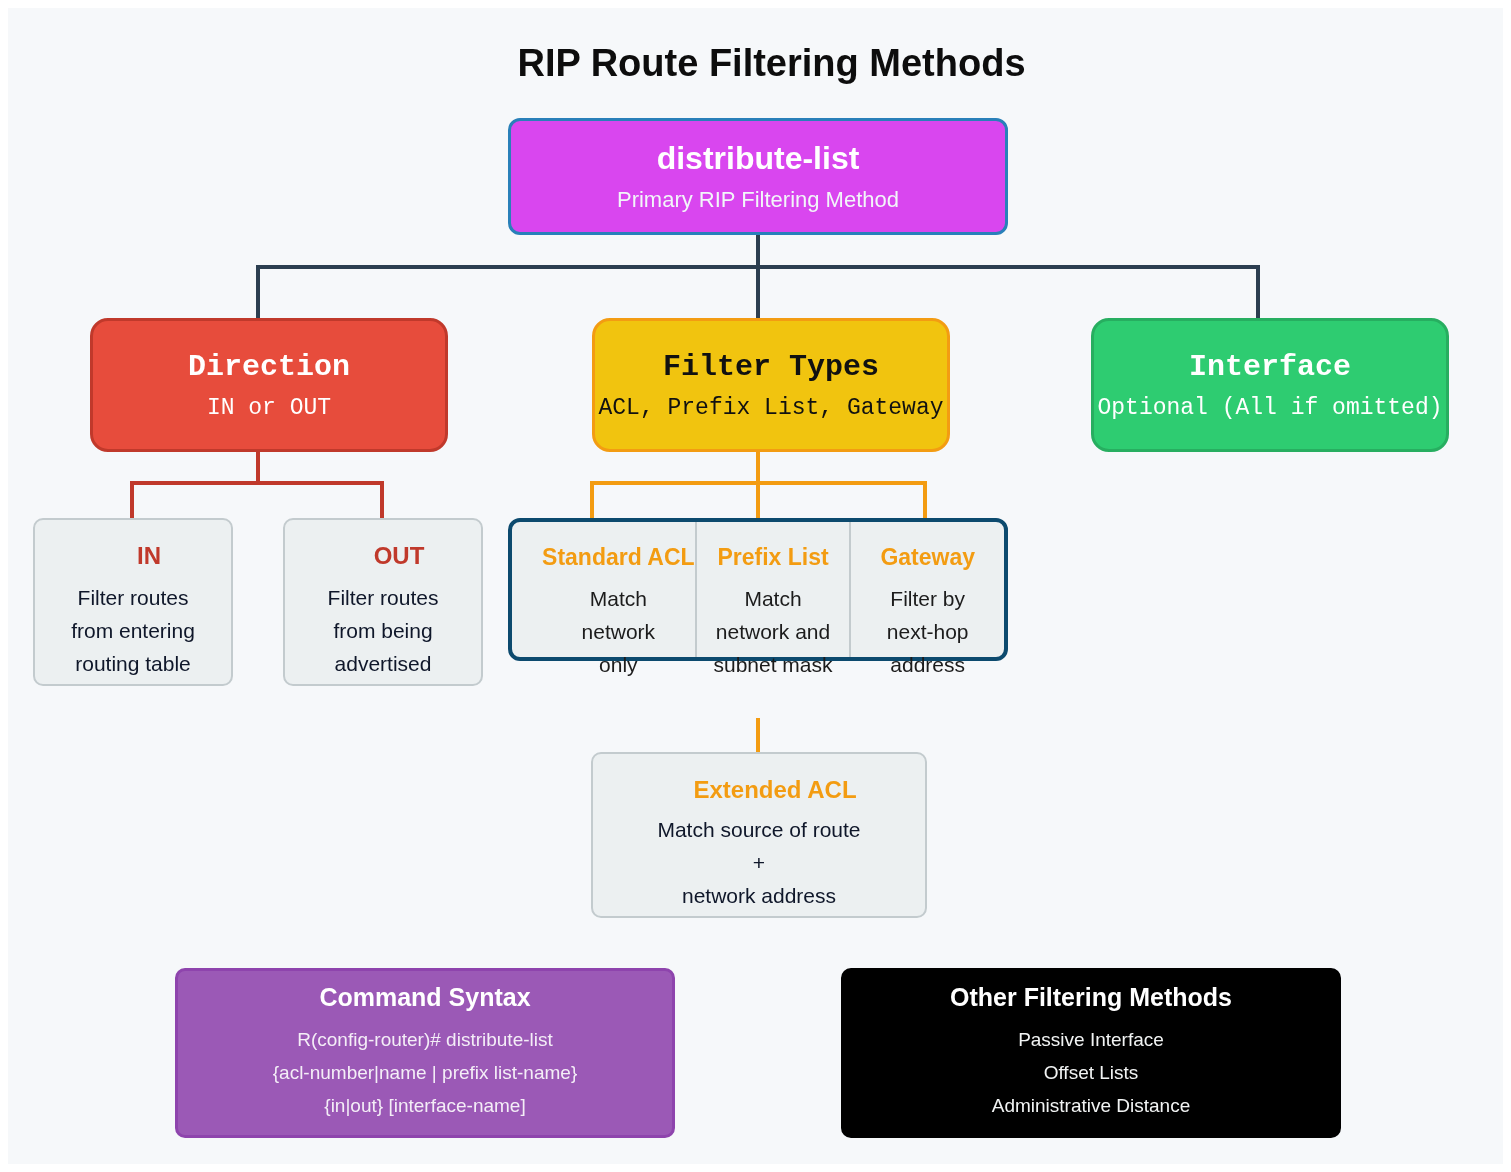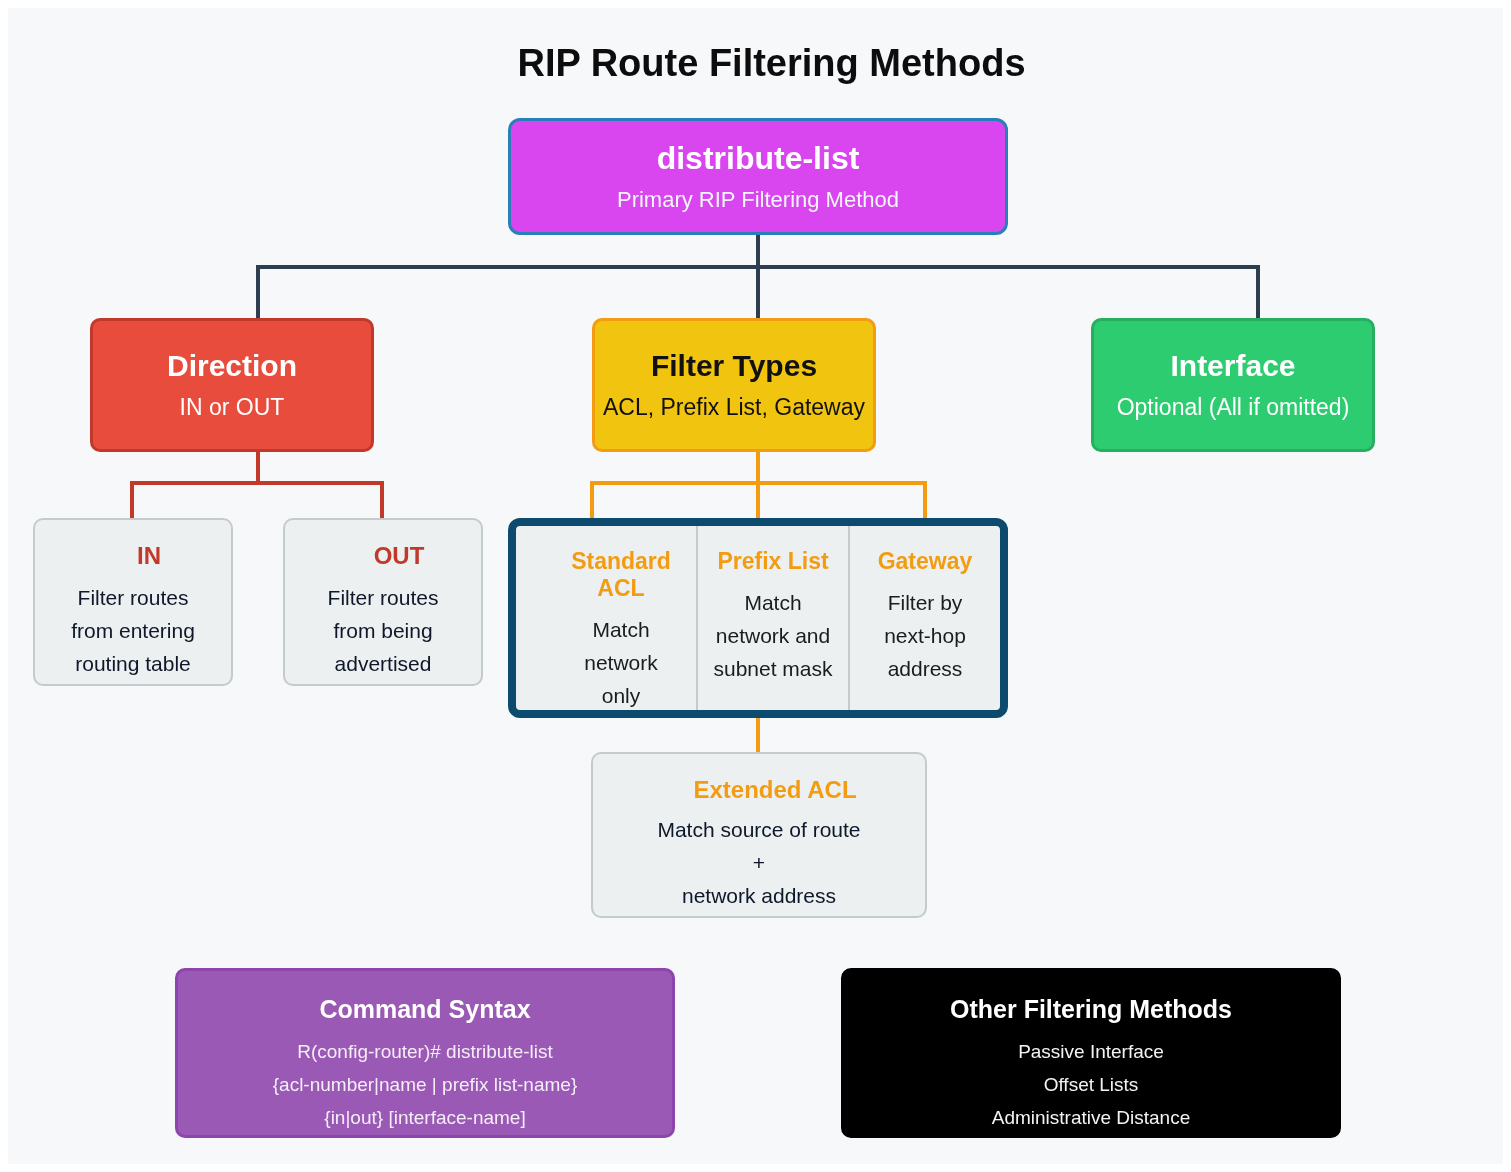--- a/index.html
+++ b/index.html
@@ -19,21 +19,21 @@
   .node { position: absolute; border-radius: 12px; display: flex; flex-direction: column;
           align-items: center; justify-content: center; text-align: center; }
 
   
   .node.root { left: 500px; top: 110px; width: 500px; height: 117px;
                background: #d946ef; border: 3px solid #2980b9; gap: 10px; }
   .node.root .t { color: #ffffff; font-size: 32px; font-weight: bold; }
   .node.root .s { color: #f2f6f9; font-size: 22px; }
 
   
-  .node.l2 { top: 310px; width: 284px; height: 134px; gap: 11px; border-radius: 10px; }
+  .node.l2 { top: 310px; width: 358px; height: 134px; gap: 11px; border-radius: 18px; font-family: Liberation Mono, monospace; }
   .node.l2 .t { font-size: 30px; font-weight: bold; }
   .node.l2 .s { font-size: 23px; }
   .node.direction { left: 82px; background: #e74c3c; border: 3px solid #c0392b; }
   .node.direction .t, .node.direction .s { color: #ffffff; }
   .node.filter-types { left: 584px; background: #f1c40f; border: 3px solid #f39c12; }
   .node.filter-types .t, .node.filter-types .s { color: #111111; }
   .node.interface { left: 1083px; background: #2ecc71; border: 3px solid #27ae60; }
   .node.interface .t, .node.interface .s { color: #ffffff; }
 
   
@@ -41,34 +41,34 @@
               border-radius: 10px; text-align: center; padding-top: 22px; }
   .gray-box .h { font-size: 24px; font-weight: bold; margin-bottom: 11px; padding-left: 32px; }
   .gray-box .line { font-size: 21px; color: #0f172a; line-height: 33px; }
   .h.red { color: #c0392b; }
   .h.orange { color: #f39c12; }
 
   .box-in  { left: 25px;  top: 510px; width: 200px; height: 168px; }
   .box-out { left: 275px; top: 510px; width: 200px; height: 168px; }
 
   
-  .filter-unit { position: absolute; left: 500px; top: 510px; width: 500px; height: 200px;
-                 background: #ecf0f1; border: 8px solid #0c4a6e; border-radius: 12px;
+  .filter-unit { position: absolute; left: 500px; top: 510px; width: 500px; height: 143px;
+                 background: #ecf0f1; border: 4px solid #0c4a6e; border-radius: 12px;
                  display: flex; padding-left: 30px; }
   .filter-col { flex: 1 1 0; text-align: center; padding-top: 22px; }
   .filter-col + .filter-col { border-left: 2px solid #c3cbce; }
   .filter-col .h { font-size: 23px; font-weight: bold; margin-bottom: 11px; }
   .filter-col .line { font-size: 21px; color: #1c1c1c; line-height: 33px; }
 
   .box-extended { left: 583px; top: 744px; width: 336px; height: 166px; }
   .box-extended .h { margin-bottom: 9px; }
 
   
   .panel { position: absolute; top: 960px; width: 500px; height: 170px;
-           border-radius: 10px; text-align: center; padding-top: 24px; }
+           border-radius: 10px; text-align: center; padding-top: 12px; }
   .panel .h { color: #ffffff; font-size: 25px; font-weight: bold; margin-bottom: 11px; }
   .panel .line { color: #f4eef7; font-size: 19px; line-height: 33px; }
   .panel.command { left: 167px; background: #9b59b6; border: 3px solid #8e44ad; }
   .panel.other   { left: 833px; background: #000000; border: 3px solid #000000; }
   .panel.other .line { color: #f2f4f4; }
 
   
   .conn { position: absolute; }
   .conn.dark   { background: #2c3e50; }
   .conn.red    { background: #c0392b; }

